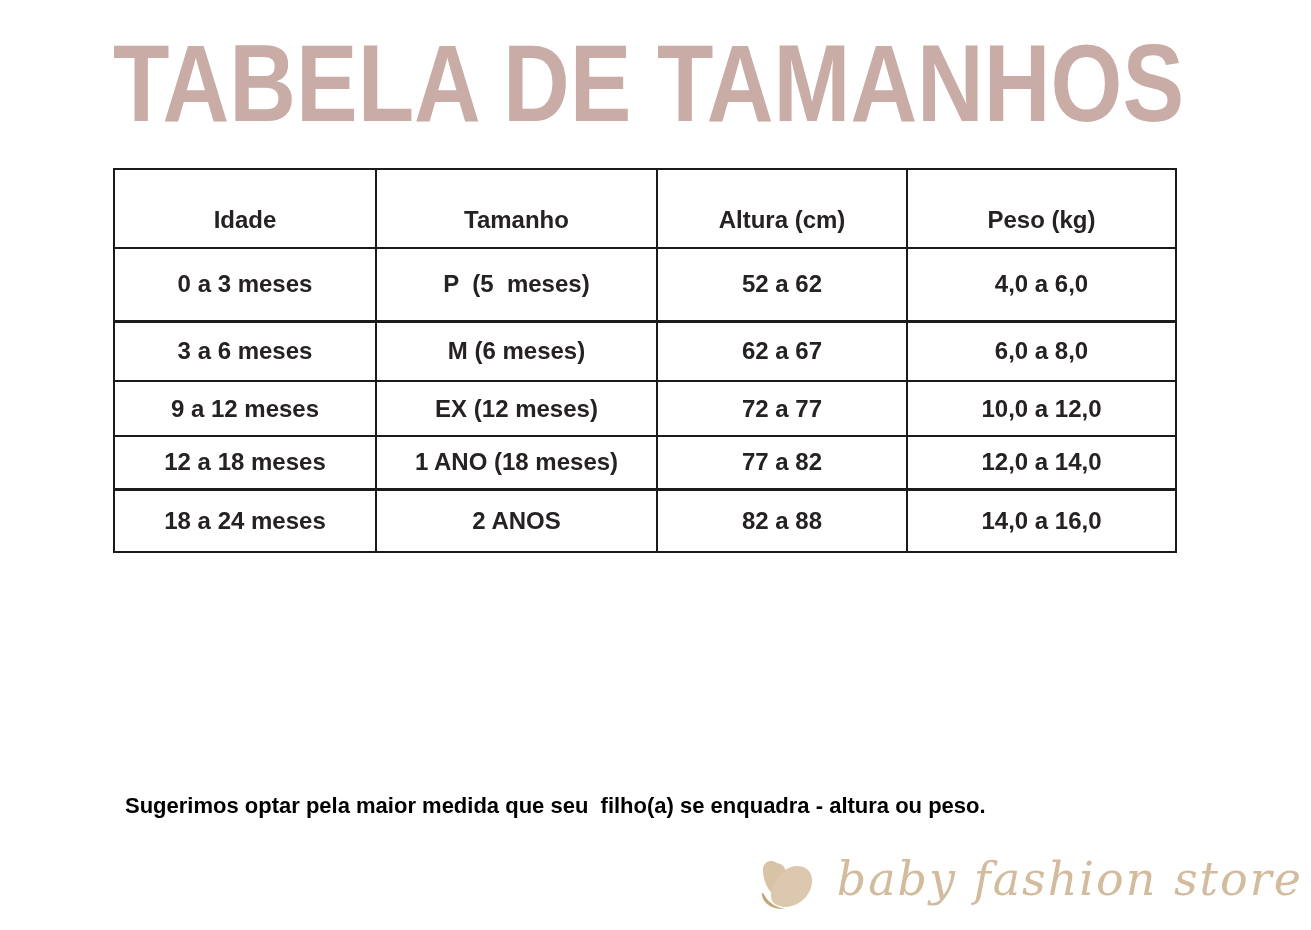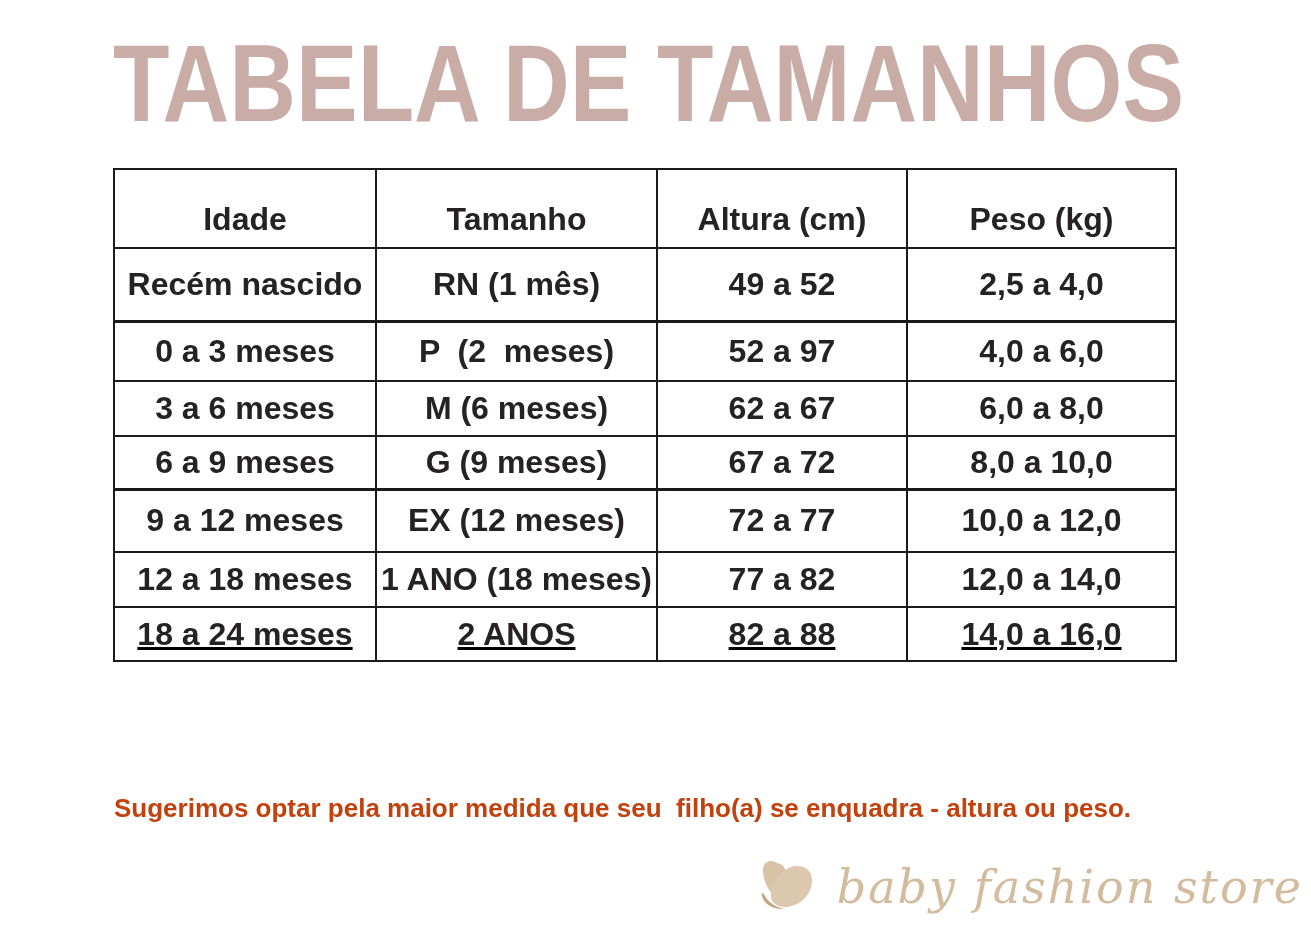--- a/index.html
+++ b/index.html
@@ -38,21 +38,21 @@
   col.c1 { width: 262px; }
   col.c2 { width: 281px; }
   col.c3 { width: 250px; }
   col.c4 { width: 269px; }
   table.size-table th,
   table.size-table td {
     border: 2px solid #1d1a1b;
     text-align: center;
     vertical-align: middle;
     font-weight: bold;
-    font-size: 32px;
+    font-size: 24px;
     color: #262223;
     white-space: pre-wrap;
   }
   table.size-table thead tr { height: 79px; }
   table.size-table thead th { padding-top: 22px; }
   table.size-table tbody tr:nth-child(1) { height: 73px; }
   table.size-table tbody tr:nth-child(2) { height: 60px; border-radius: 28px; }
   table.size-table tbody tr:nth-child(3) { height: 55px; }
   table.size-table tbody tr:nth-child(4) { height: 53px; }
   table.size-table tbody tr:nth-child(5) { height: 63px; padding-left: 18px; }
@@ -61,34 +61,34 @@
   table.size-table tbody tr:nth-child(8) { height: 62px; }
   table.size-table tbody tr:nth-child(9) { height: 56px; }
   
   table.size-table tbody tr:nth-child(1) td,
   table.size-table tbody tr:nth-child(4) td,
   table.size-table tbody tr:nth-child(8) td { border-bottom-width: 3px; }
   
   .size-note {
     position: absolute;
     top: 793px;
-    left: 114px;
+    left: 125px;
     width: 1080px;
-    font-size: 26px;
+    font-size: 22px;
     font-weight: bold;
-    color: #c2410c;
+    color: #000000;
     white-space: pre-wrap;
   }
   
   .brand-logo {
     position: absolute;
     right: 8px;
     bottom: 12px;
     display: flex;
-    align-items: flex-end;
+    align-items: flex-start;
     gap: 16px;
   }
   .butterfly-icon { display: inline-block; line-height: 0; }
   .brand-name {
     font-family: "DejaVu Serif", serif;
     font-style: italic;
     font-size: 46px;
     color: #d3bb9d;
     letter-spacing: 2px;
     white-space: nowrap;
@@ -113,42 +113,30 @@
     <thead>
       <tr>
         <th>Idade</th>
         <th>Tamanho</th>
         <th>Altura (cm)</th>
         <th>Peso (kg)</th>
       </tr>
     </thead>
     <tbody>
         <tr>
-          <td>Recém nascido</td>
-          <td>RN (1 mês)</td>
-          <td>49 a 52</td>
-          <td>2,5 a 4,0</td>
-        </tr>
-        <tr>
           <td>0 a 3 meses</td>
-          <td>P  (2  meses)</td>
-          <td>52 a 97</td>
+          <td>P  (5  meses)</td>
+          <td>52 a 62</td>
           <td>4,0 a 6,0</td>
         </tr>
         <tr>
           <td>3 a 6 meses</td>
           <td>M (6 meses)</td>
           <td>62 a 67</td>
           <td>6,0 a 8,0</td>
-        </tr>
-        <tr>
-          <td>6 a 9 meses</td>
-          <td>G (9 meses)</td>
-          <td>67 a 72</td>
-          <td>8,0 a 10,0</td>
         </tr>
         <tr>
           <td>9 a 12 meses</td>
           <td>EX (12 meses)</td>
           <td>72 a 77</td>
           <td>10,0 a 12,0</td>
         </tr>
         <tr>
           <td>12 a 18 meses</td>
           <td>1 ANO (18 meses)</td>

